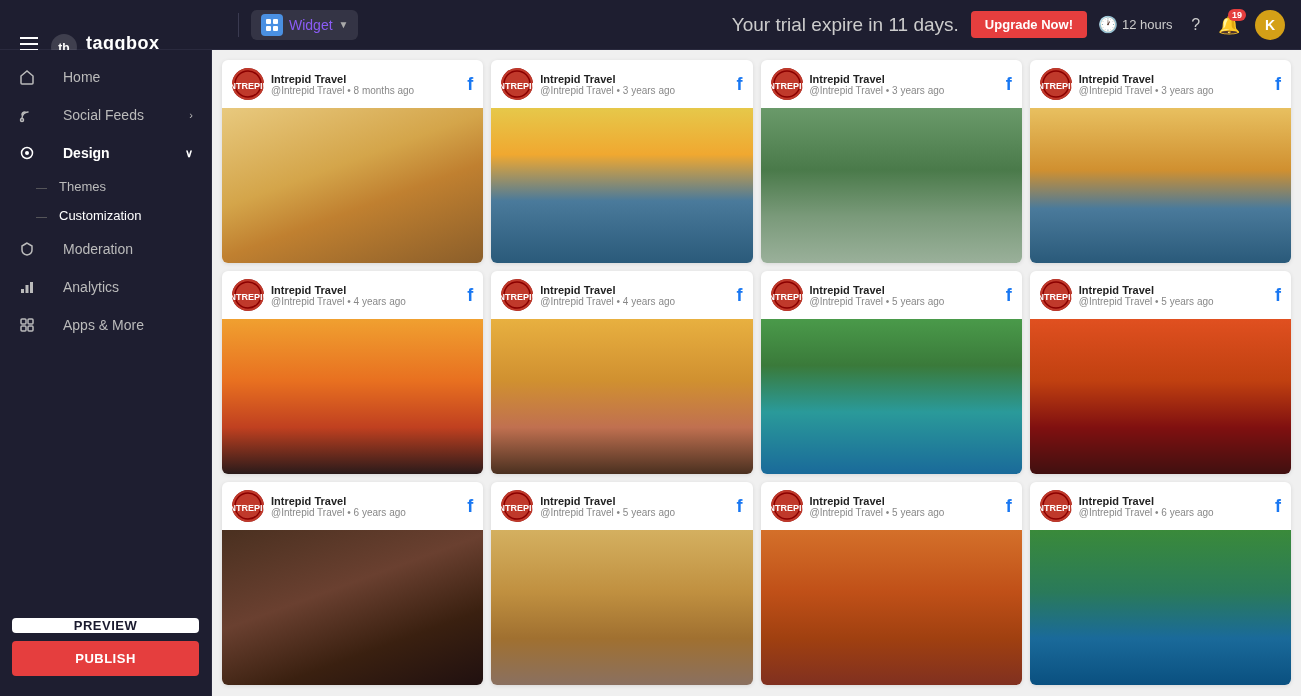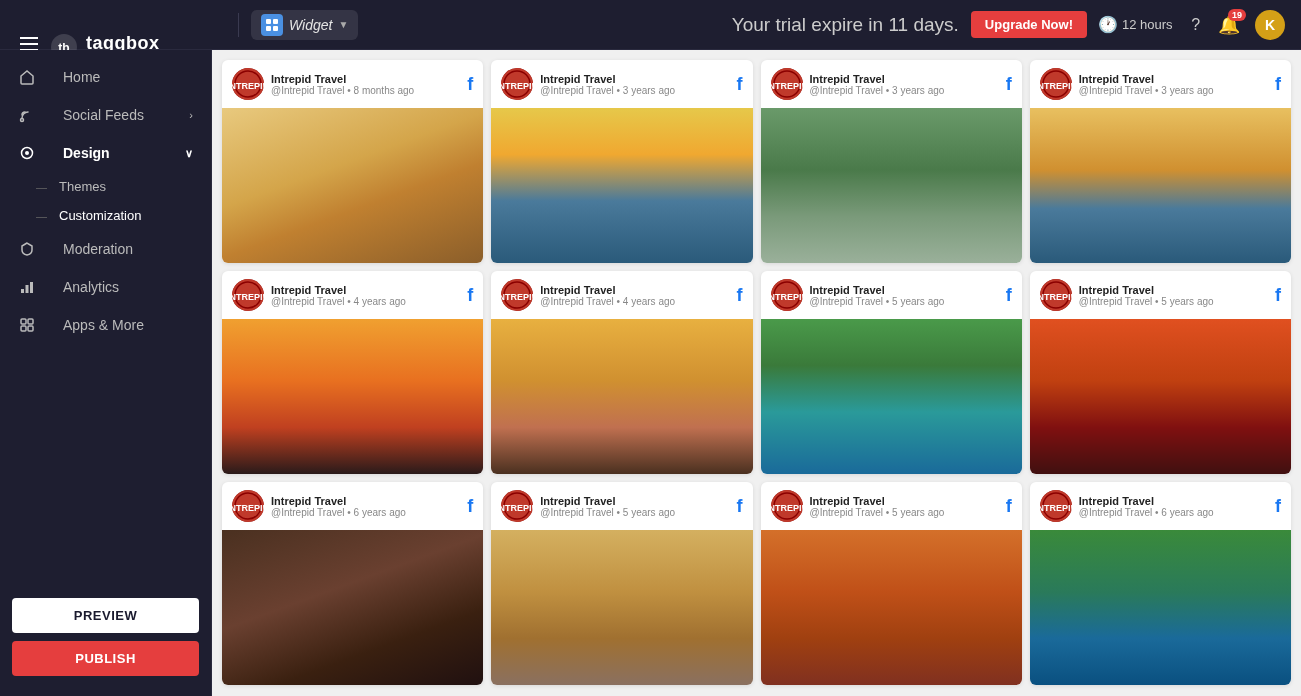--- a/index.html
+++ b/index.html
@@ -12,21 +12,21 @@
     }
     .logo { display: flex; align-items: flex-start; gap: 8px; width: 210px; margin-top: 44px; }
     .logo-svg { width: 28px; height: 28px; }
     .logo-text { font-size: 18px; font-weight: 700; color: #fff; letter-spacing: 0.5px; }
     .topbar-divider { width: 1px; height: 24px; background: #3a3a50; }
     .widget-selector {
       display: flex; align-items: center; gap: 6px; cursor: pointer;
       background: rgba(255,255,255,0.1); border-radius: 6px; padding: 4px 10px;
     }
     .widget-icon { width: 22px; height: 22px; background: #4a90e2; border-radius: 4px; display: flex; align-items: center; justify-content: center; }
-    .widget-label { font-size: 14px; color: #e5e5e5; font-style: italic; }
+    .widget-label { font-size: 14px; color: #8b5cf6; }
     .chevron-down { font-size: 10px; color: #aaa; }
     .topbar-spacer { flex: 1; }
     .trial-text { font-size: 19px; color: #ccc; }
     .upgrade-btn {
       background: #e53e3e; color: #fff; border: none; border-radius: 4px;
       padding: 6px 14px; font-size: 13px; font-weight: 600; cursor: pointer;
     }
     .topbar-actions { display: flex; align-items: center; gap: 14px; }
     .topbar-clock { display: flex; align-items: center; gap: 5px; font-size: 13px; color: #ccc; }
     .topbar-icon { width: 18px; height: 18px; display: flex; align-items: center; justify-content: center; color: #ccc; font-size: 16px; }
@@ -55,21 +55,21 @@
     .sidebar-sub { padding-left: 36px; text-align: center; }
     .sidebar-sub-item {
       display: flex; align-items: center; gap: 8px; padding: 7px 18px 7px 0;
       cursor: pointer; color: #bbb; font-size: 13px;
     }
     .sidebar-sub-item.active { color: #fff; }
     .sidebar-sub-item::before { content: '—'; font-size: 11px; color: #666; margin-right: 4px; }
     .sidebar-bottom { margin-top: auto; padding: 12px; display: flex; flex-direction: column; gap: 8px; }
     .preview-btn {
       background: #fff; color: #1a1a2e; border: none; border-radius: 4px;
-      padding: 10px; font-size: 13px; font-weight: 700; cursor: pointer; letter-spacing: 0.5px;
+      font-size: 13px; font-weight: 700; cursor: pointer; letter-spacing: 0.5px;
     }
     .publish-btn {
       background: #e53e3e; color: #fff; border: none; border-radius: 4px;
       padding: 10px; font-size: 13px; font-weight: 700; cursor: pointer; letter-spacing: 0.5px;
     }
 
     
     .content { flex: 1; background: #f0f0f0; overflow-y: auto; padding: 10px; }
     .grid { display: grid; grid-template-columns: repeat(4, 1fr); gap: 8px; }
     .card {

